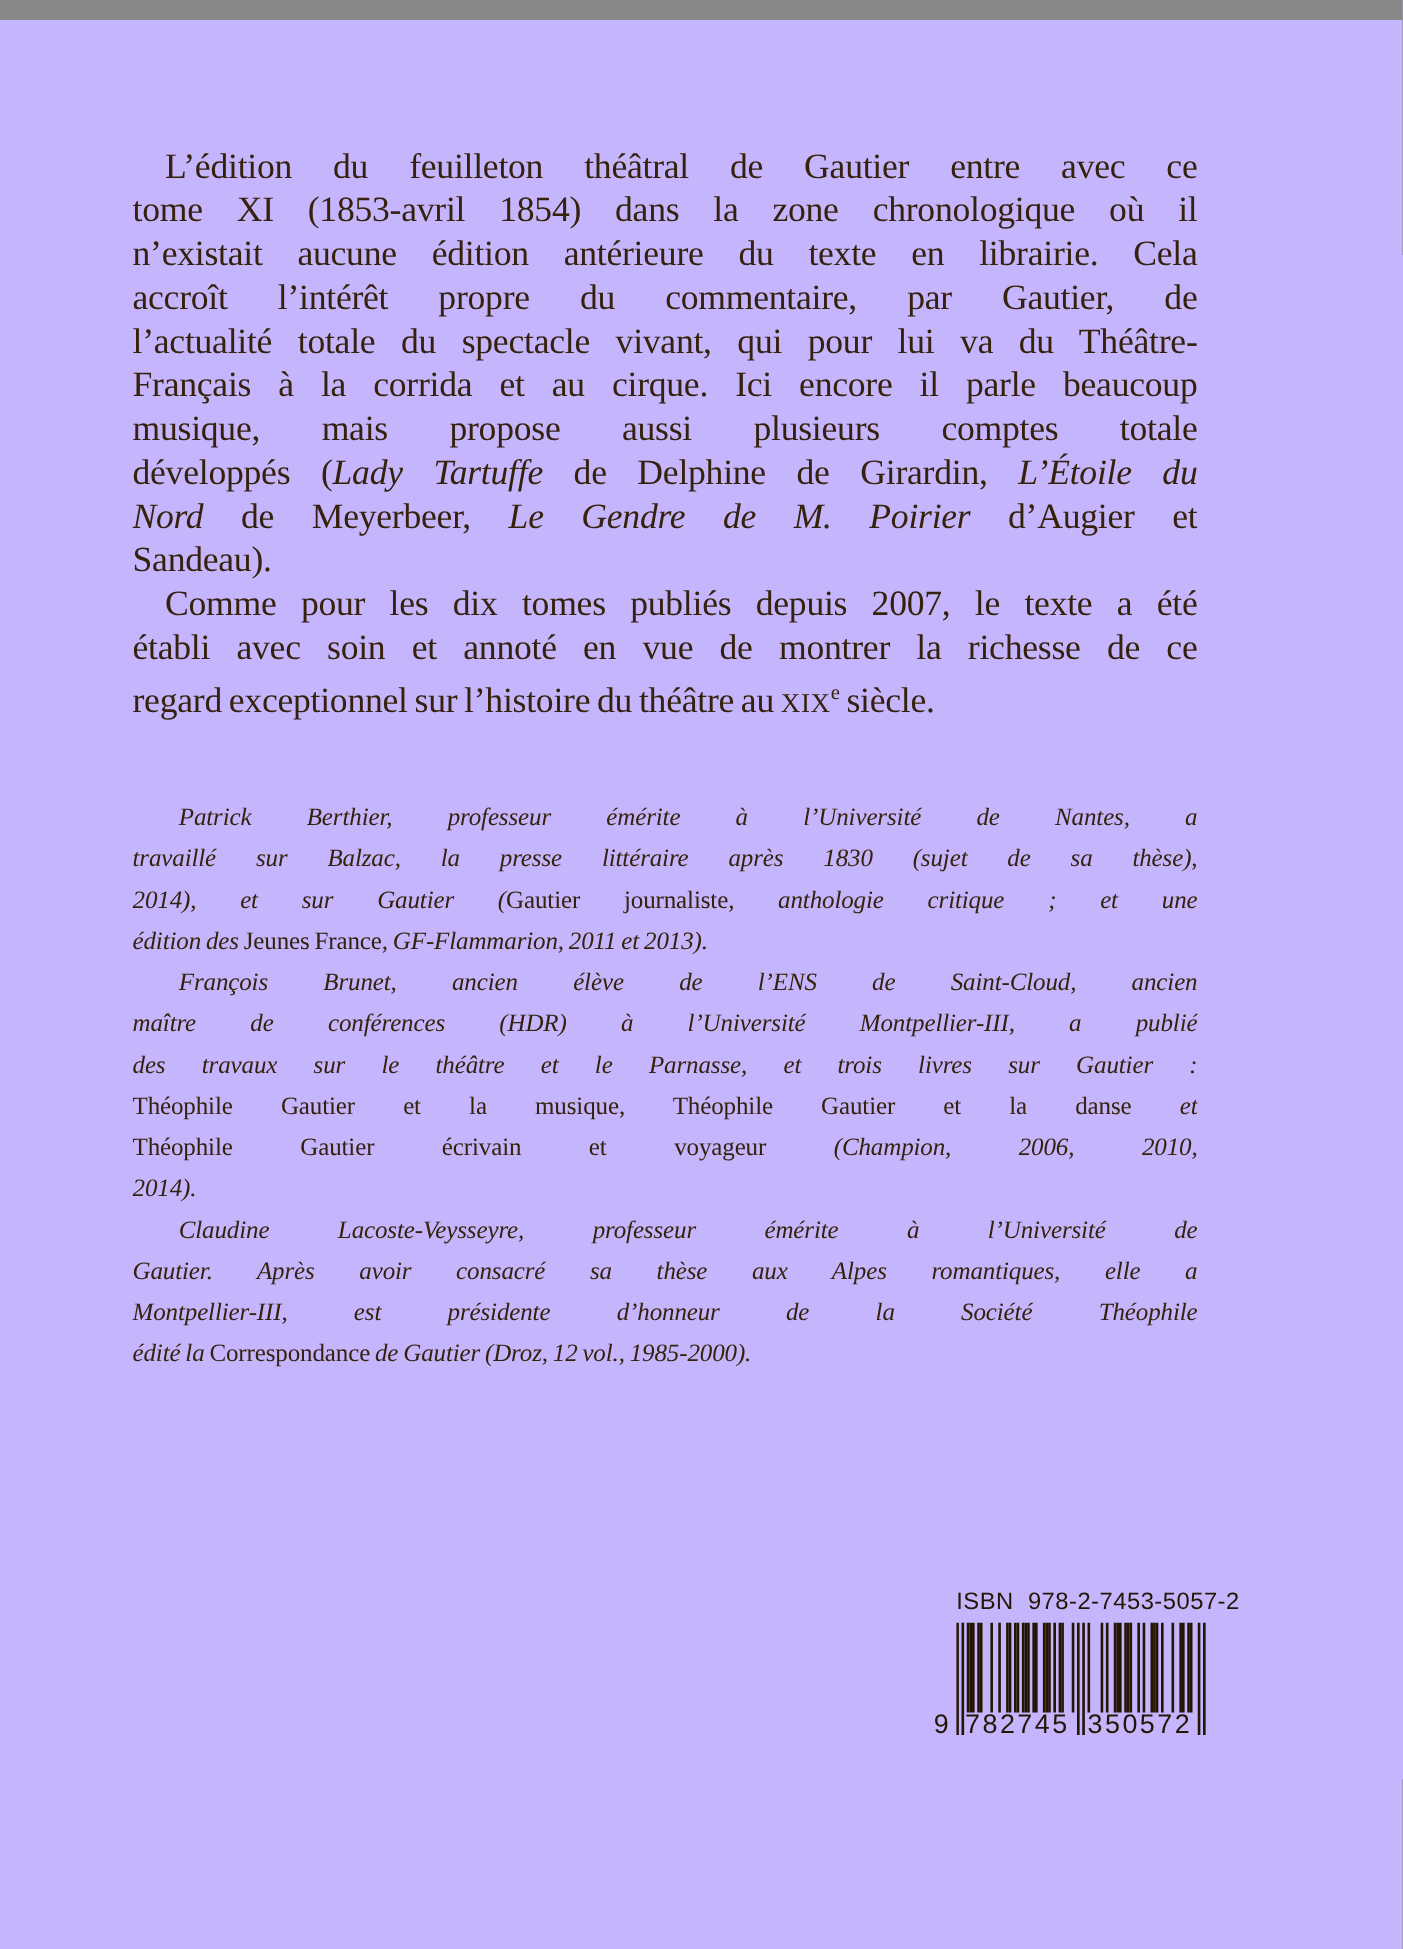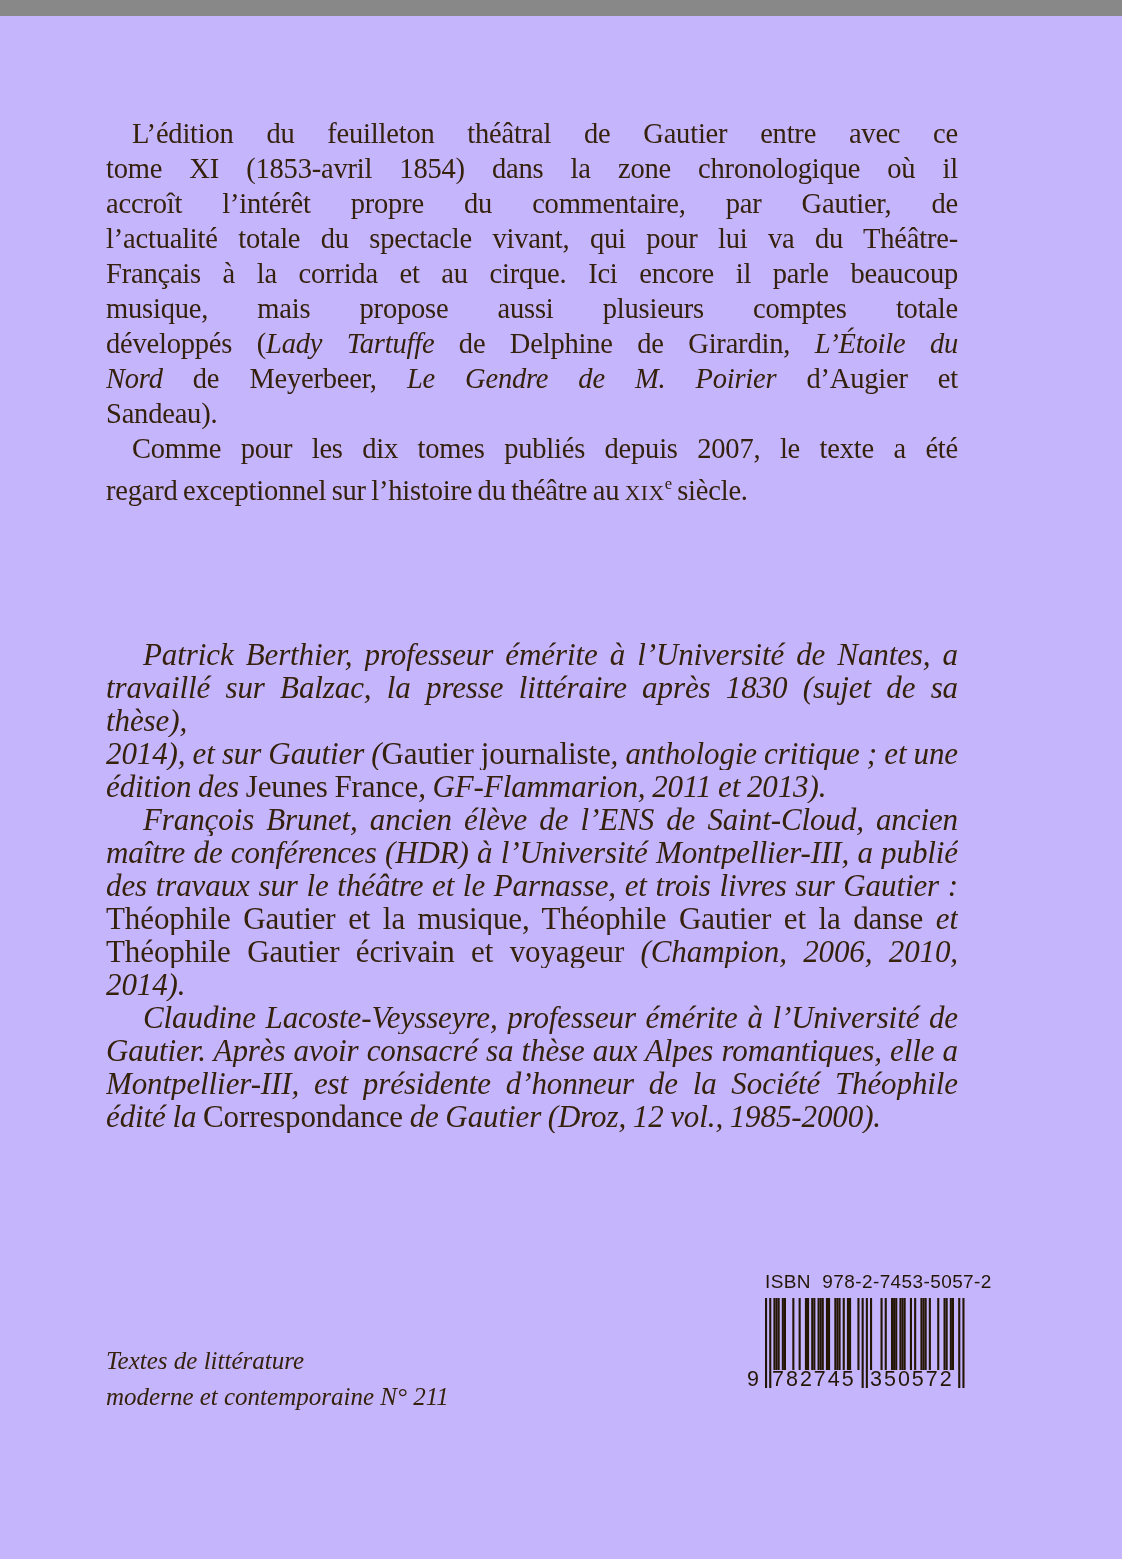--- a/index.html
+++ b/index.html
@@ -7,21 +7,21 @@
     position:relative;
     width:1122px;height:1559px;
     background:#c4b5fd;
     color:#35210C;
     font-family:"Liberation Serif",serif;
     overflow:hidden;
     margin:16px auto;
   }
   .textblock{position:absolute;left:106px;width:852px;}
   .main{top:100px;font-size:28.5px;line-height:35px;letter-spacing:-0.2px;word-spacing:-1.5px;}
-  .bios{top:622px;font-size:31px;line-height:33px;letter-spacing:-0.1px;word-spacing:-1px;}
+  .bios{top:622px;font-size:20px;line-height:33px;letter-spacing:-0.1px;word-spacing:-1px;}
   .para{margin:0;}
   .line{text-align:justify;text-align-last:justify;overflow:hidden;}
   .line.last{text-align-last:left;}
   .main .line.indent{text-indent:26px;}
   .bios .line.indent{text-indent:37px;}
   .para-roman{font-style:normal;}
   .para-roman .em{font-style:italic;}
   .para-italic{font-style:italic;}
   .para-italic .em{font-style:normal;}
   .sc{font-size:0.76em;letter-spacing:0.5px;}
@@ -47,30 +47,32 @@
 </style>
 </head>
 <body>
 
 <div class="page">
 
   <div id="synopsis" class="textblock main">
       <div class="para para-roman">
         <div class="line indent"><span>L’édition du feuilleton théâtral de Gautier entre avec ce</span></div>
         <div class="line"><span>tome XI (1853-avril 1854) dans la zone chronologique où il</span></div>
+        <div class="line"><span>n’existait aucune édition antérieure du texte en librairie. Cela</span></div>
         <div class="line"><span>accroît l’intérêt propre du commentaire, par Gautier, de</span></div>
         <div class="line"><span>l’actualité totale du spectacle vivant, qui pour lui va du Théâtre-</span></div>
         <div class="line"><span>Français à la corrida et au cirque. Ici encore il parle beaucoup</span></div>
         <div class="line"><span>musique, mais propose aussi plusieurs comptes totale</span></div>
         <div class="line"><span>développés (</span><span class="em">Lady Tartuffe</span><span> de Delphine de Girardin, </span><span class="em">L’Étoile du</span></div>
         <div class="line"><span class="em">Nord</span><span> de Meyerbeer, </span><span class="em">Le Gendre de M. Poirier</span><span> d’Augier et</span></div>
         <div class="line last"><span>Sandeau).</span></div>
       </div>
       <div class="para para-roman">
         <div class="line indent"><span>Comme pour les dix tomes publiés depuis 2007, le texte a été</span></div>
+        <div class="line"><span>établi avec soin et annoté en vue de montrer la richesse de ce</span></div>
         <div class="line last"><span>regard exceptionnel sur l’histoire du théâtre au </span><span class="sc">XIX</span><span class="sup">e</span><span> siècle.</span></div>
       </div>
     </div>
 
   <div id="bios" class="textblock bios">
       <div class="para para-italic">
         <div class="line indent"><span>Patrick Berthier, professeur émérite à l’Université de Nantes, a</span></div>
         <div class="line"><span>travaillé sur Balzac, la presse littéraire après 1830 (sujet de sa thèse),</span></div>
         <div class="line"><span>2014), et sur Gautier (</span><span class="em">Gautier journaliste</span><span>, anthologie critique ; et une</span></div>
         <div class="line last"><span>édition des </span><span class="em">Jeunes France</span><span>, GF-Flammarion, 2011 et 2013).</span></div>
@@ -84,24 +86,20 @@
         <div class="line last"><span>2014).</span></div>
       </div>
       <div class="para para-italic">
         <div class="line indent"><span>Claudine Lacoste-Veysseyre, professeur émérite à l’Université de</span></div>
         <div class="line"><span>Gautier. Après avoir consacré sa thèse aux Alpes romantiques, elle a</span></div>
         <div class="line"><span>Montpellier-III, est présidente d’honneur de la Société Théophile</span></div>
         <div class="line last"><span>édité la </span><span class="em">Correspondance</span><span> de Gautier (Droz, 12 vol., 1985-2000).</span></div>
       </div>
     </div>
 
-  <div class="series">
-    <div>Textes de littérature</div>
-    <div>moderne et contemporaine N° 211</div>
-  </div>
 
   <div class="barcode">
     <div class="isbn-line">ISBN  978-2-7453-5057-2</div>
     <div class="bars" id="bars">
       <div class="bdigit d9">9</div>
       <div class="bdigit g1">782745</div>
       <div class="bdigit g2">350572</div>
     <svg width="201" height="92" viewBox="0 0 201 92">
           <rect x="0.00" y="0" width="2.10" height="90" fill="#241505"></rect>
           <rect x="4.20" y="0" width="2.10" height="90" fill="#241505"></rect>

